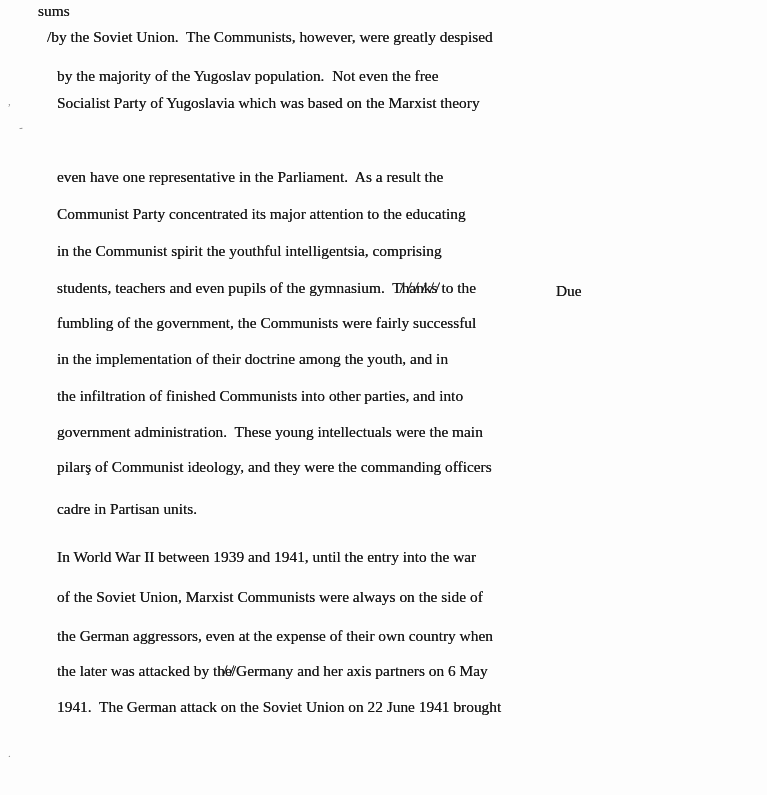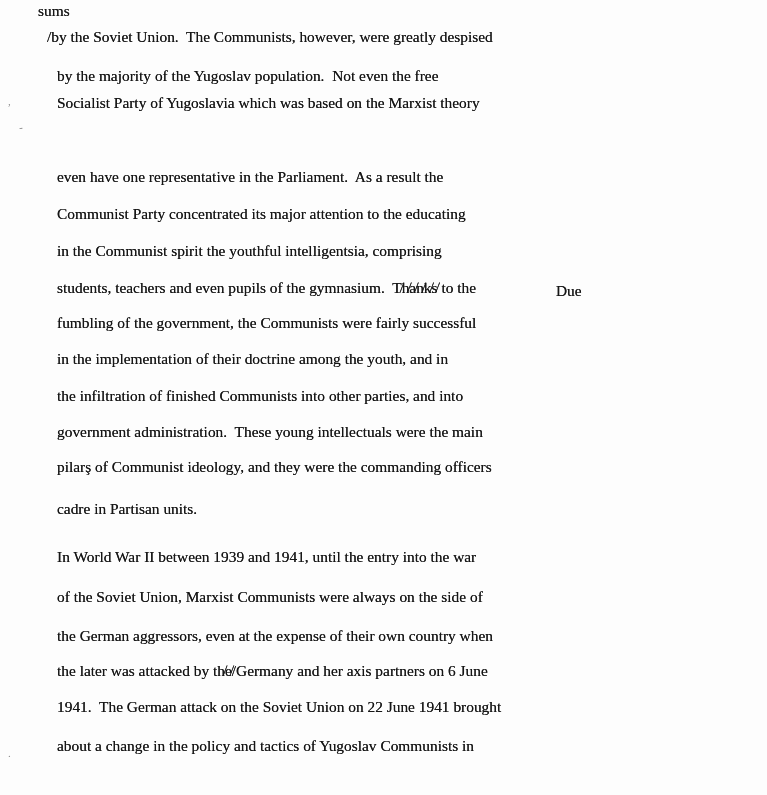--- a/index.html
+++ b/index.html
@@ -56,21 +56,20 @@
   <div class="line" style="top:279px">students, teachers and even pupils of the gymnasium.  T̸h̸a̸n̸k̸s̸ to the</div>
   <div class="line" style="top:314px">fumbling of the government, the Communists were fairly successful</div>
   <div class="line" style="top:350px">in the implementation of their doctrine among the youth, and in</div>
   <div class="line" style="top:387px">the infiltration of finished Communists into other parties, and into</div>
   <div class="line" style="top:423px">government administration.  These young intellectuals were the main</div>
   <div class="line" style="top:458px">pilarş of Communist ideology, and they were the commanding officers</div>
   <div class="line" style="top:500px">cadre in Partisan units.</div>
   <div class="line" style="top:548px">In World War II between 1939 and 1941, until the entry into the war</div>
   <div class="line" style="top:588px">of the Soviet Union, Marxist Communists were always on the side of</div>
   <div class="line" style="top:627px">the German aggressors, even at the expense of their own country when</div>
-  <div class="line" style="top:662px">the later was attacked by th̸e̸/Germany and her axis partners on 6 June</div>
+  <div class="line" style="top:662px">the later was attacked by th̸e̸/Germany and her axis partners on 6 May</div>
   <div class="line" style="top:698px">1941.  The German attack on the Soviet Union on 22 June 1941 brought</div>
-  <div class="line" style="top:737px">about a change in the policy and tactics of Yugoslav Communists in</div>
 
   <span class="speck s1">,</span>
   <span class="speck s2">-</span>
   <span class="speck s3">.</span>
 
 </div>
 
 </body></html>

